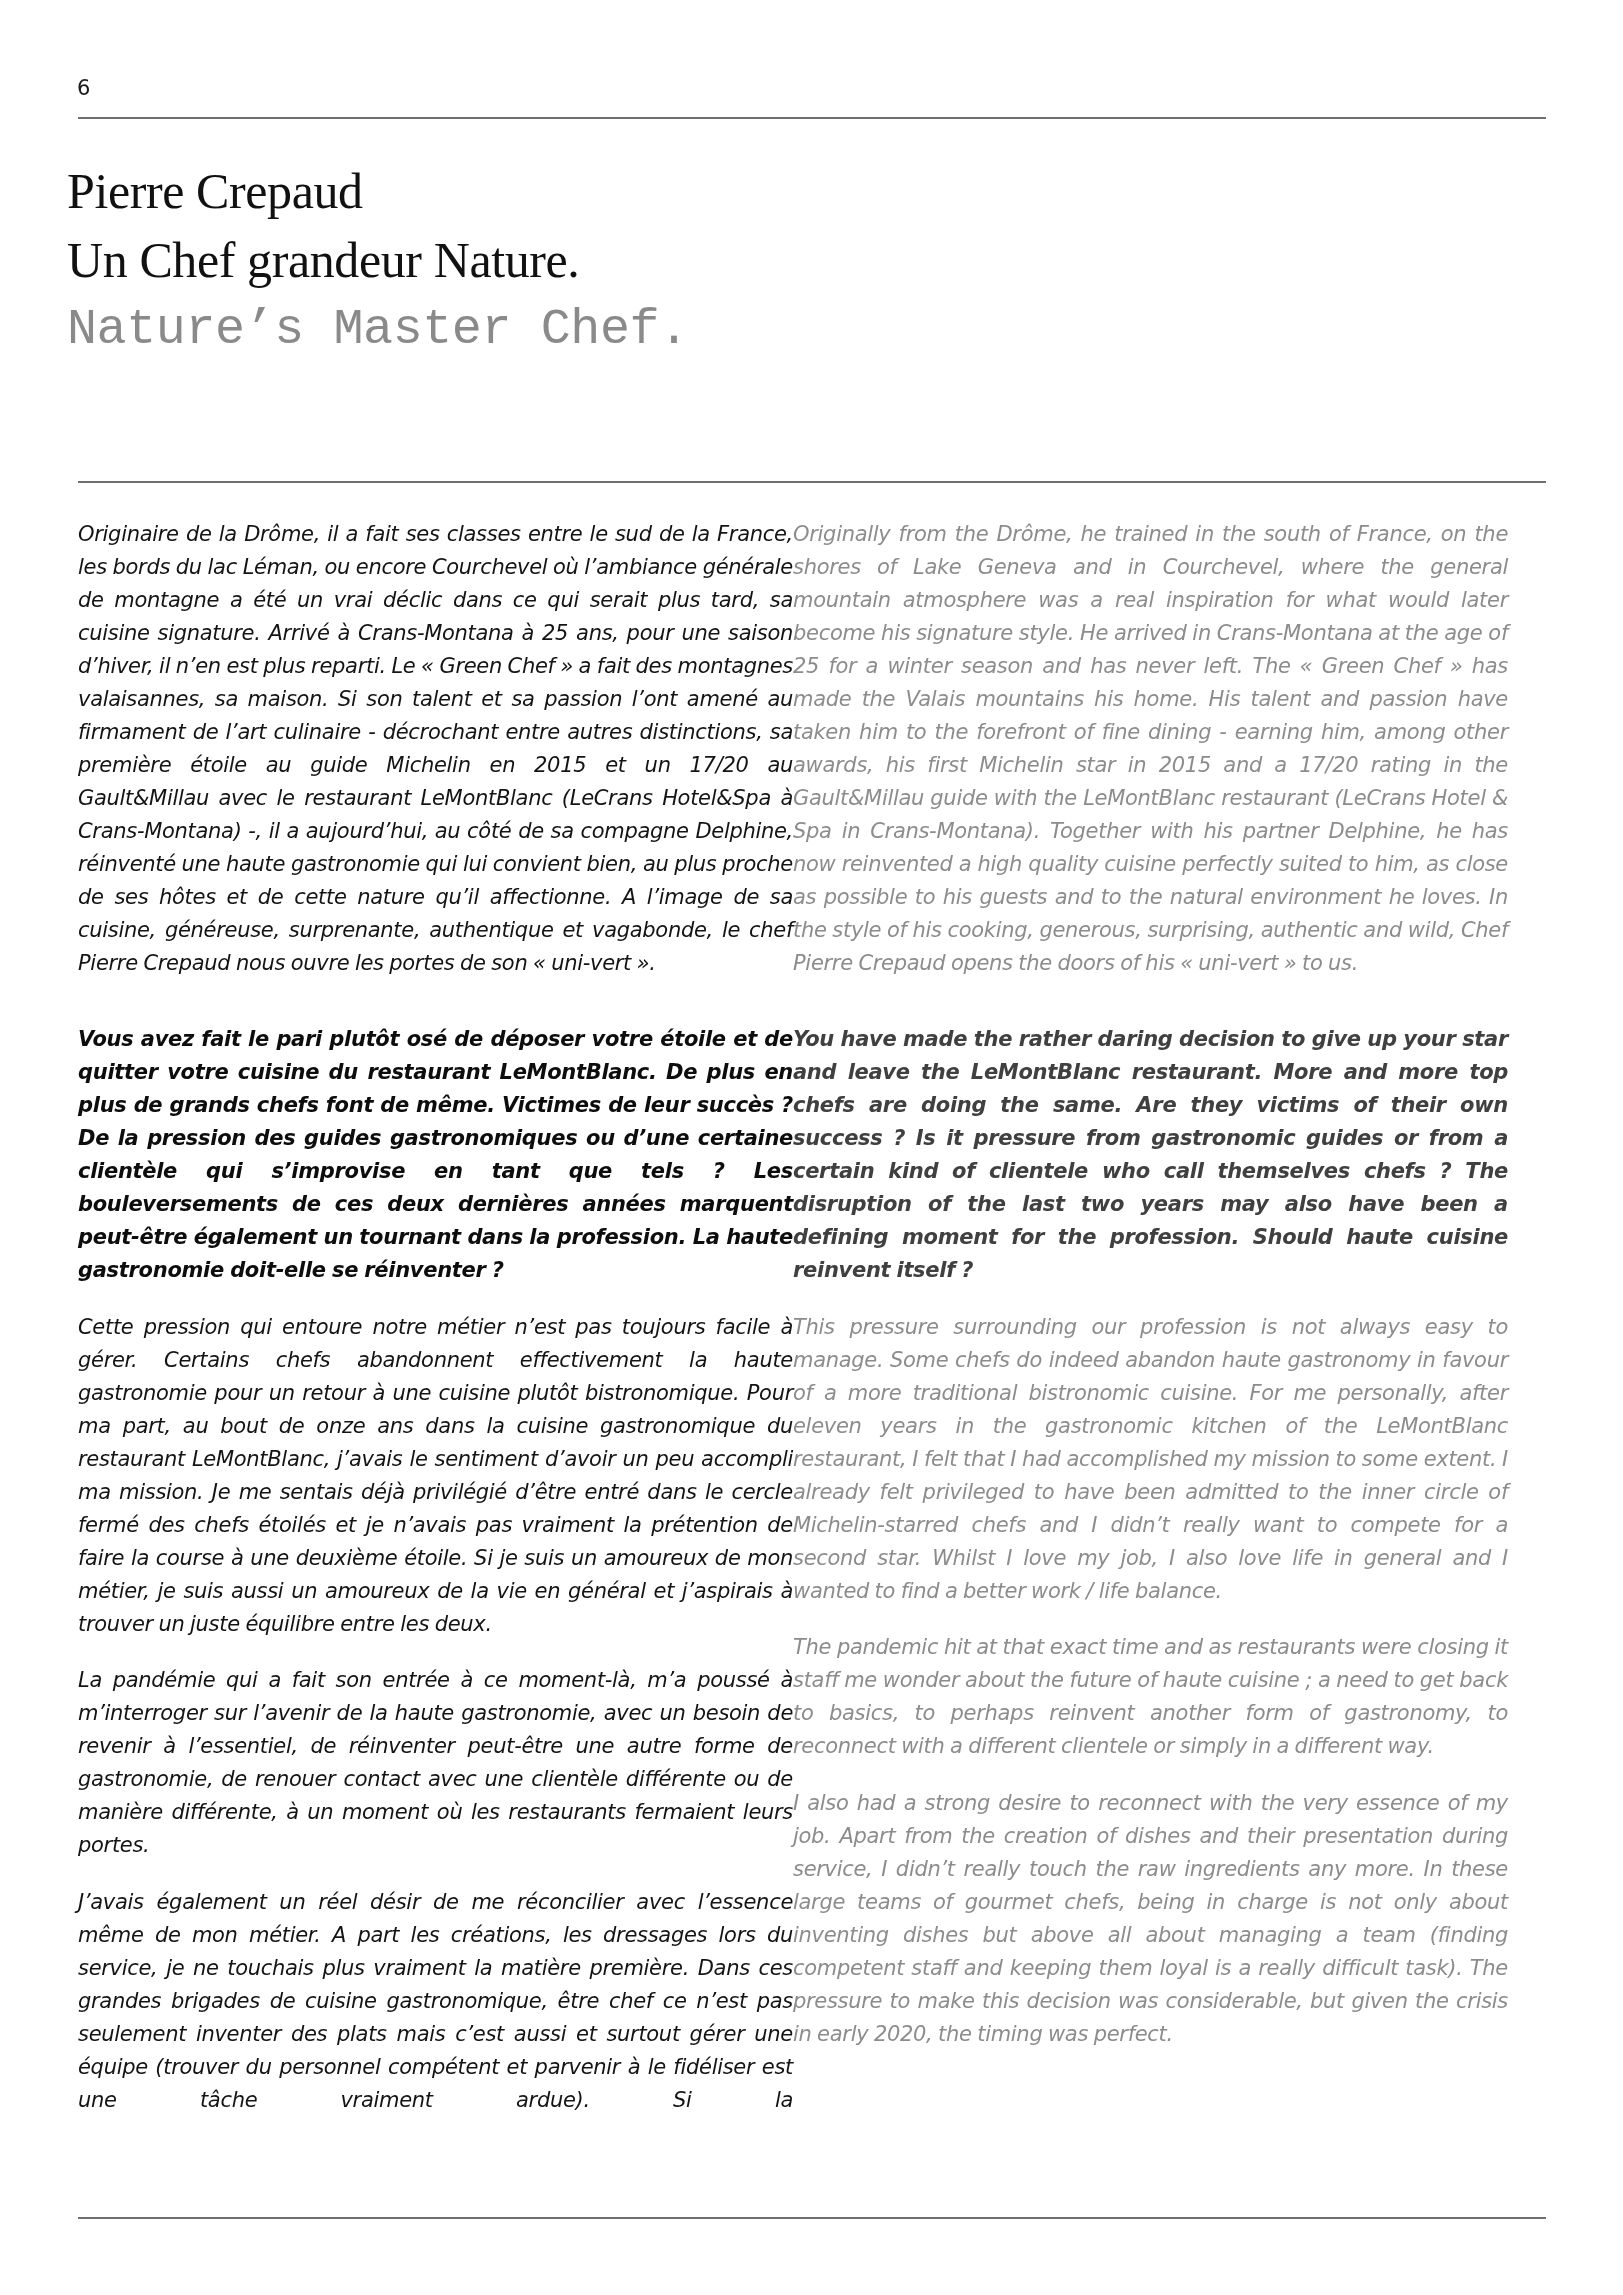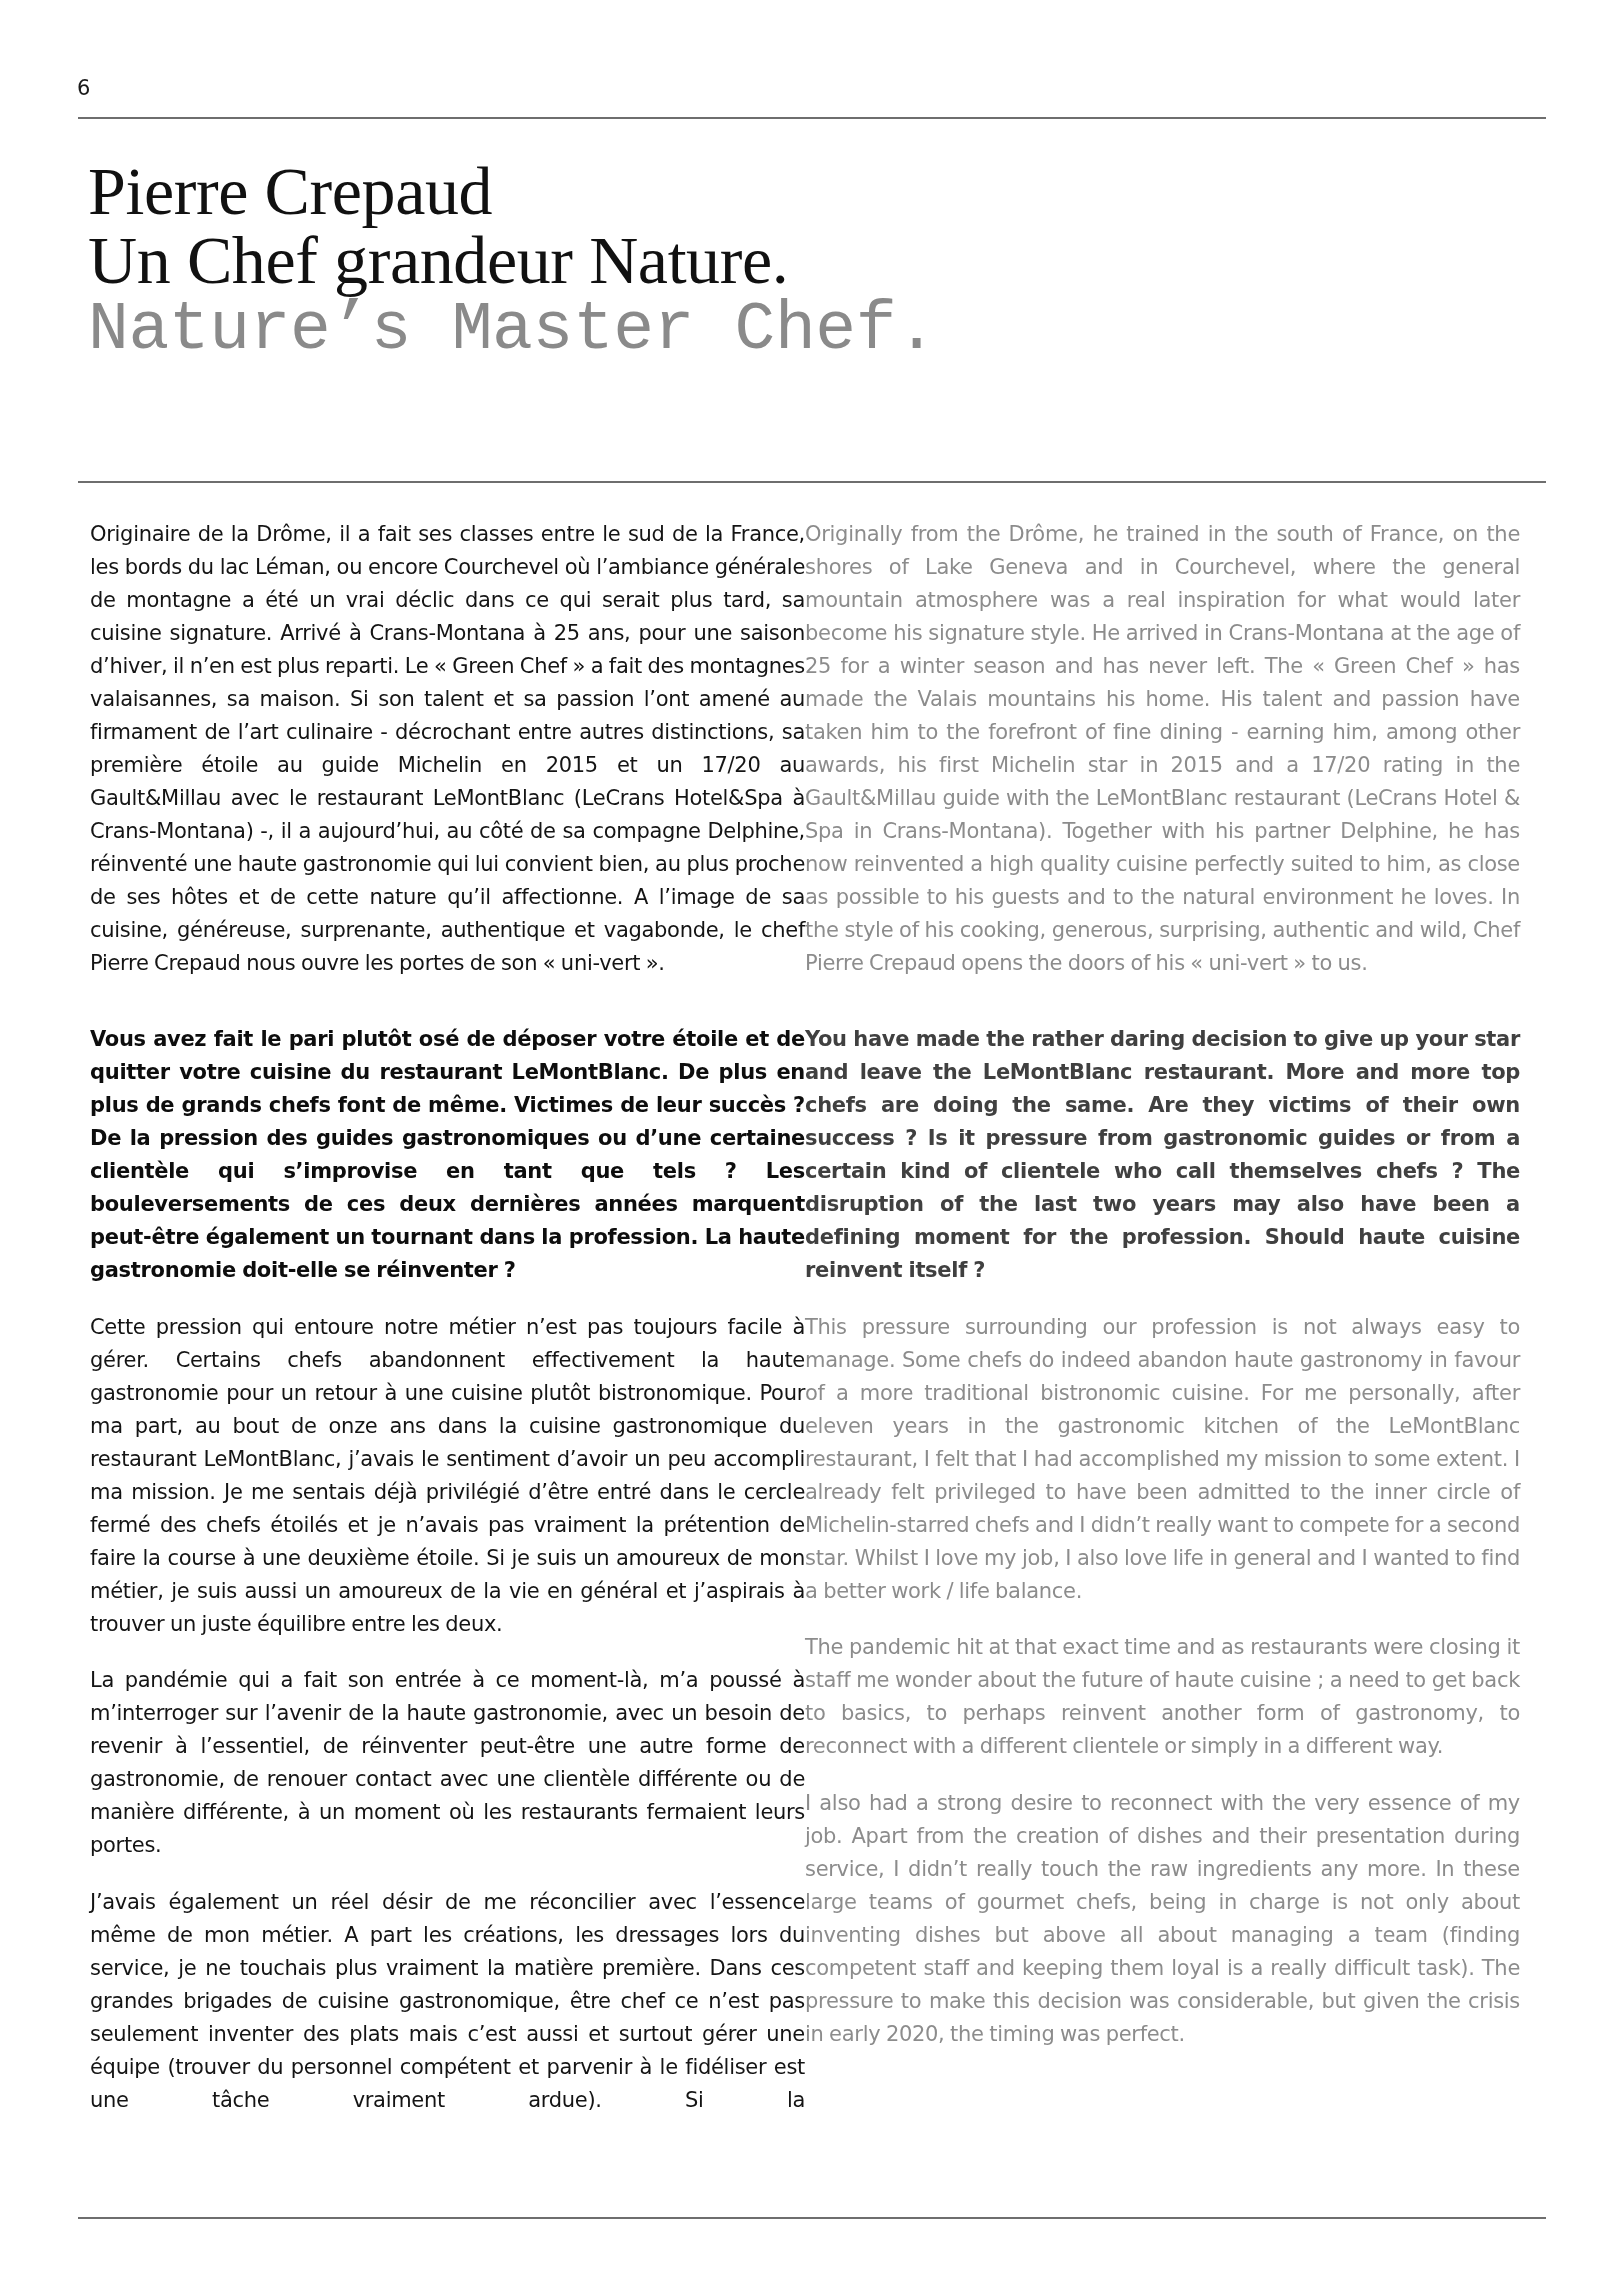--- a/index.html
+++ b/index.html
@@ -29,38 +29,39 @@
     width: 1468px;
     height: 1.6px;
     background: #6e6e6e;
   }
   .rule.top { top: 117px; }
   .rule.mid { top: 481px; }
   .rule.bottom { top: 2217px; }
 
   .title-block {
     position: absolute;
-    left: 88px;
+    left: 67px;
     top: 157px;
     font-family: "Liberation Serif", "DejaVu Serif", serif;
-    font-size: 68px;
+    font-size: 50px;
     line-height: 69px;
     letter-spacing: -0.4px;
   }
   .title-line { display: block; white-space: nowrap; }
   .title-line.dark { color: #111111; }
   .title-line.muted { color: #8a8a8a; font-family: Liberation Mono, monospace; }
 
   .columns {
     position: absolute;
     top: 518px;
-    left: 71px;
+    left: 78px;
     width: 1468px;
     display: flex;
-    justify-content: center;
+    justify-content: flex-start;
+    font-style: italic;
   }
   .col {
     width: 715px;
     font-size: 21px;
     line-height: 33px;
     text-align: justify;
     hyphens: auto;
     font-family: "DejaVu Sans", "Liberation Sans", sans-serif;
   }
   .col p {

